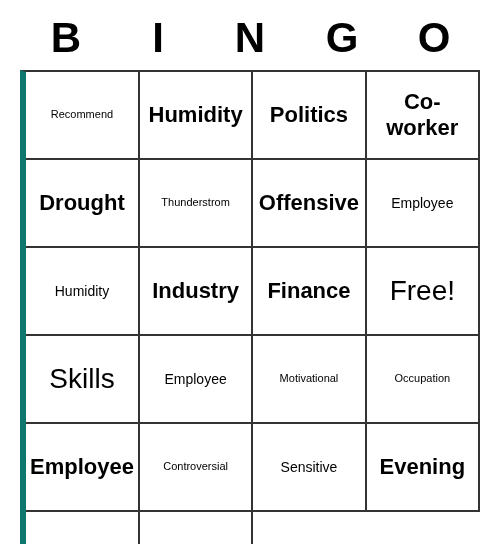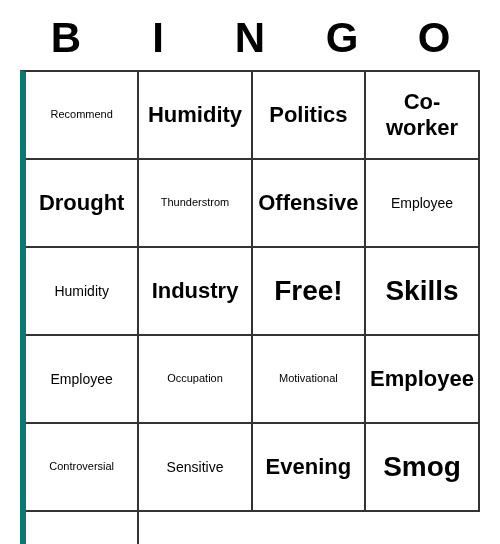--- a/index.html
+++ b/index.html
@@ -65,21 +65,21 @@
       font-size: 14px;
     }
 
     .size-large {
       font-size: 22px;
       font-weight: bold;
     }
 
     .size-xlarge {
       font-size: 28px;
-      font-weight: bold;
+      font-weight: normal;
     }
   </style>
 </head>
 <body>
 
 <div class="bingo-card">
   <div class="bingo-header">
   <div class="bingo-header-cell">B</div>
       <div class="bingo-header-cell">I</div>
       <div class="bingo-header-cell">N</div>
@@ -111,33 +111,36 @@
       <div class="bingo-cell">
         <span class="cell-text size-medium">Employee</span>
       </div>
       <div class="bingo-cell">
         <span class="cell-text size-medium">Humidity</span>
       </div>
       <div class="bingo-cell">
         <span class="cell-text size-large">Industry</span>
       </div>
       <div class="bingo-cell">
+        <span class="cell-text size-large">Finance</span>
+      </div>
+      <div class="bingo-cell">
         <span class="cell-text size-xlarge">Free!</span>
       </div>
       <div class="bingo-cell">
         <span class="cell-text size-xlarge">Skills</span>
       </div>
       <div class="bingo-cell">
         <span class="cell-text size-medium">Employee</span>
       </div>
       <div class="bingo-cell">
-        <span class="cell-text size-small">Occupation</span>
+        <span class="cell-text size-small">Motivational</span>
       </div>
       <div class="bingo-cell">
-        <span class="cell-text size-small">Motivational</span>
+        <span class="cell-text size-small">Occupation</span>
       </div>
       <div class="bingo-cell">
         <span class="cell-text size-large">Employee</span>
       </div>
       <div class="bingo-cell">
         <span class="cell-text size-small">Controversial</span>
       </div>
       <div class="bingo-cell">
         <span class="cell-text size-medium">Sensitive</span>
       </div>

